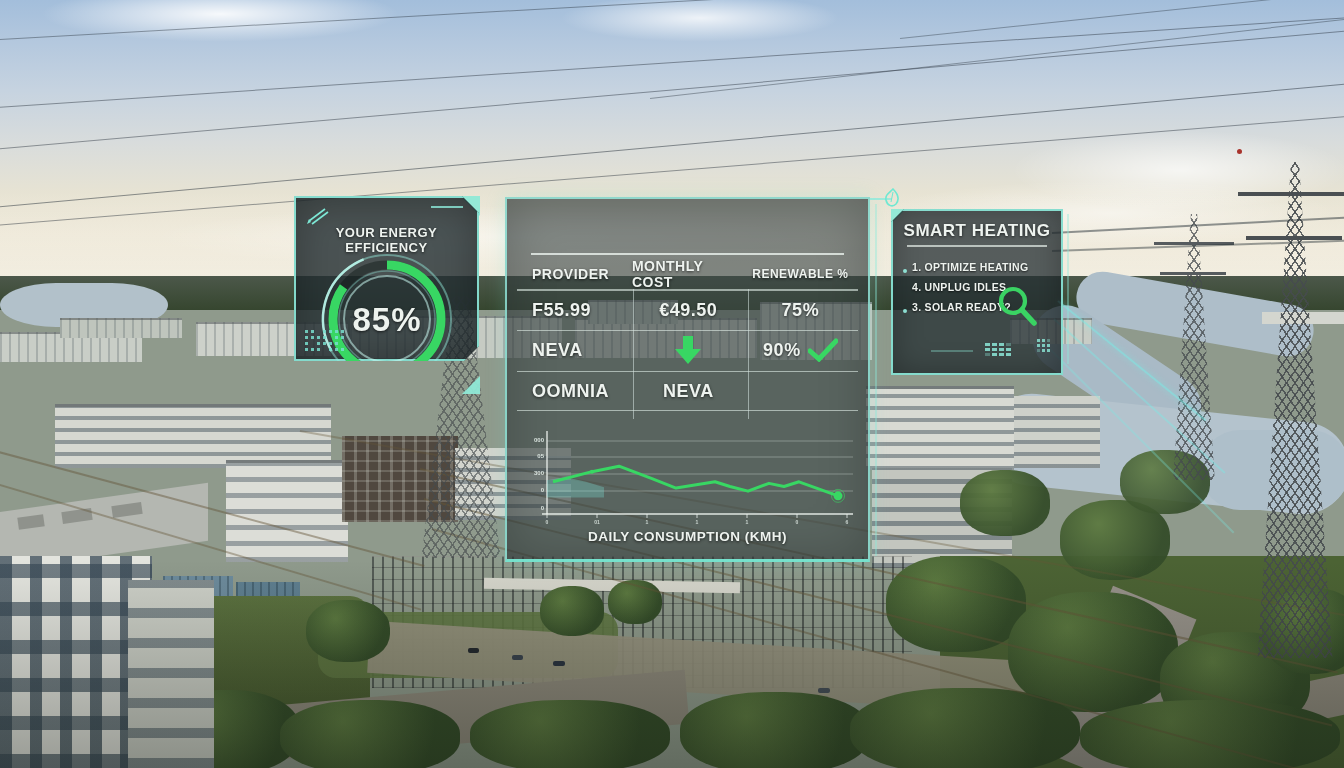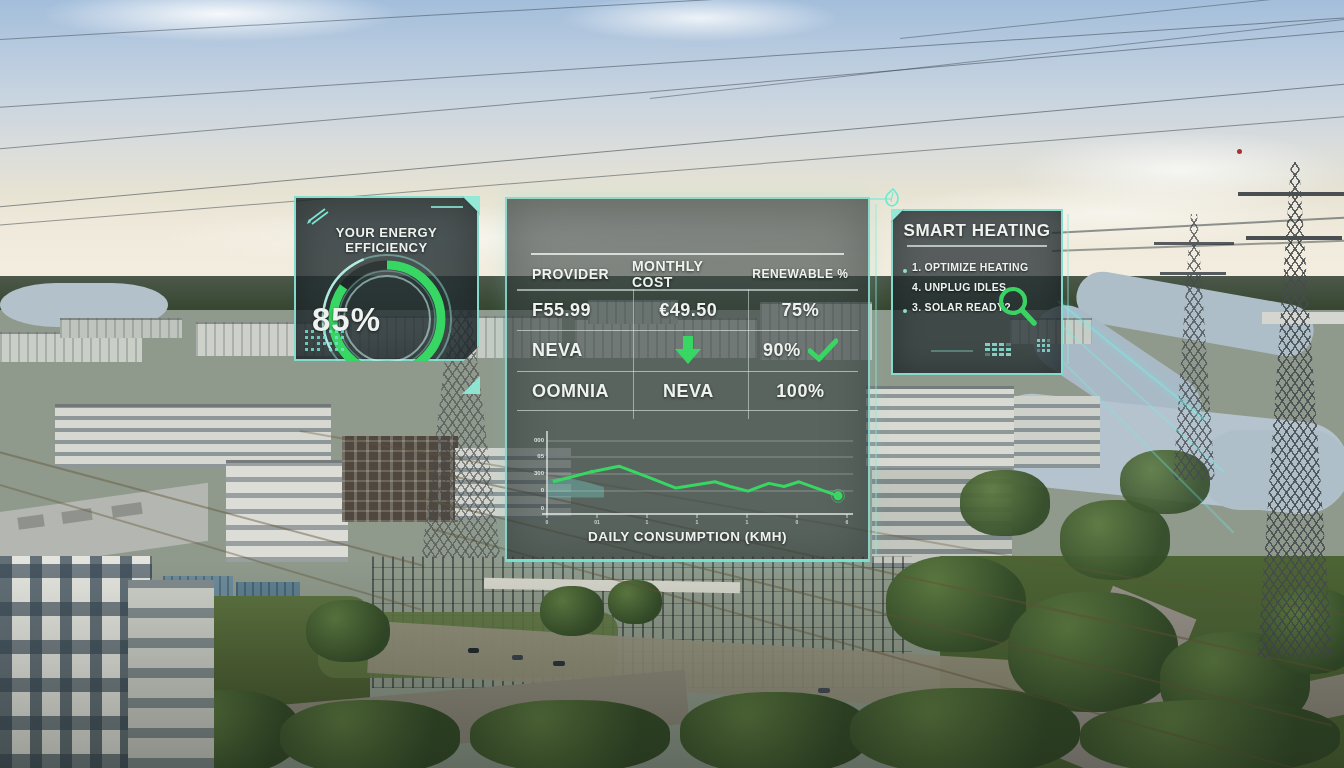--- a/index.html
+++ b/index.html
@@ -16,21 +16,21 @@
   clip-path:polygon(0 0,calc(100% - 17px) 0,100% 17px,100% calc(100% - 15px),calc(100% - 15px) 100%,0 100%)}
 #panel-comparison{left:505px;top:197px;width:365px;height:365px;background:rgba(56,68,68,.62);
   border:2px solid rgba(150,238,224,.8);border-bottom:3px solid rgba(120,232,210,.95);
   box-shadow:0 0 18px rgba(110,225,205,.22),inset 0 0 50px rgba(0,0,0,.22)}
 #panel-guidance{left:891px;top:209px;width:172px;height:166px;background:rgba(37,47,51,.76);
   border:2px solid rgba(141,235,219,.9);box-shadow:0 0 16px rgba(110,225,205,.25),inset 0 0 30px rgba(0,0,0,.3);
   clip-path:polygon(13px 0,100% 0,100% 100%,0 100%,0 13px)}
 .chamfer{position:absolute;background:#8fe9d6;opacity:.95}
 .eff-title{position:absolute;top:27px;left:0;right:0;text-align:center;font-size:13px}
 .gauge-wrap{position:absolute;left:16px;top:46px;width:150px;height:150px}
-.gauge-value{position:absolute;left:0;top:57px;width:100%;font-size:33px;letter-spacing:1px}
+.gauge-value{position:absolute;left:0;top:57px;width:100%;text-align:center;font-size:33px;letter-spacing:1px}
 .comp-title{position:absolute;top:17px;left:0;right:0;text-align:center;font-size:21px;letter-spacing:1px}
 .rule{position:absolute;background:rgba(235,243,238,.8);height:1.5px}
 .hline{position:absolute;left:10px;right:10px;height:1px;background:rgba(225,238,232,.6)}
 .vline{position:absolute;width:1px;background:rgba(215,230,225,.55)}
 .thead{position:absolute;left:12px;right:12px;top:60px;height:30px;display:flex;font-size:14px}
 .trow{position:absolute;left:12px;right:12px;height:40px;display:flex;font-size:18px}
 .tc{display:flex;align-items:center;justify-content:center;gap:7px}
 .tc1{width:33.5%;justify-content:flex-start;padding-left:13px}
 .tc2{width:33.5%}.tc3{width:33%}
 .chart-xlabel{position:absolute;top:330px;left:0;right:0;text-align:center;font-size:13.5px}
@@ -234,21 +234,20 @@
                 <polygon points="0,13 26,13 13,28" fill="#38d763"></polygon>
               </svg>
             </div>
             <div class="tc hudtxt tc3">90%<svg width="30" height="24" viewBox="0 0 30 24">
                 <polyline points="2,13 11,21 28,3" fill="none" stroke="#38d763" stroke-width="5" stroke-linecap="round"></polyline>
               </svg></div>
           </div>
           <div class="trow" style="top: 172px;">
             <div class="tc hudtxt tc1">OOMNIA</div>
             <div class="tc hudtxt tc2">NEVA</div>
-            <div class="tc hudtxt tc3">100%</div>
           </div>
         </div>
     </div>
     <svg id="chart-svg" style="position:absolute;left:22px;top:226px" width="330" height="106" viewBox="0 0 330 106">
         <line x1="18" x2="324" y1="16" y2="16" stroke="rgba(222,232,227,.45)" stroke-width="0.8"></line>
         <line x1="18" x2="324" y1="32" y2="32" stroke="rgba(222,232,227,.45)" stroke-width="0.8"></line>
         <line x1="18" x2="324" y1="49" y2="49" stroke="rgba(222,232,227,.45)" stroke-width="0.8"></line>
         <line x1="18" x2="324" y1="66" y2="66" stroke="rgba(222,232,227,.45)" stroke-width="0.8"></line>
         <line x1="18" x2="18" y1="6" y2="89" stroke="rgba(238,244,240,.9)" stroke-width="1.4"></line>
         <line x1="13" x2="324" y1="89" y2="89" stroke="rgba(238,244,240,.9)" stroke-width="1.4"></line>

